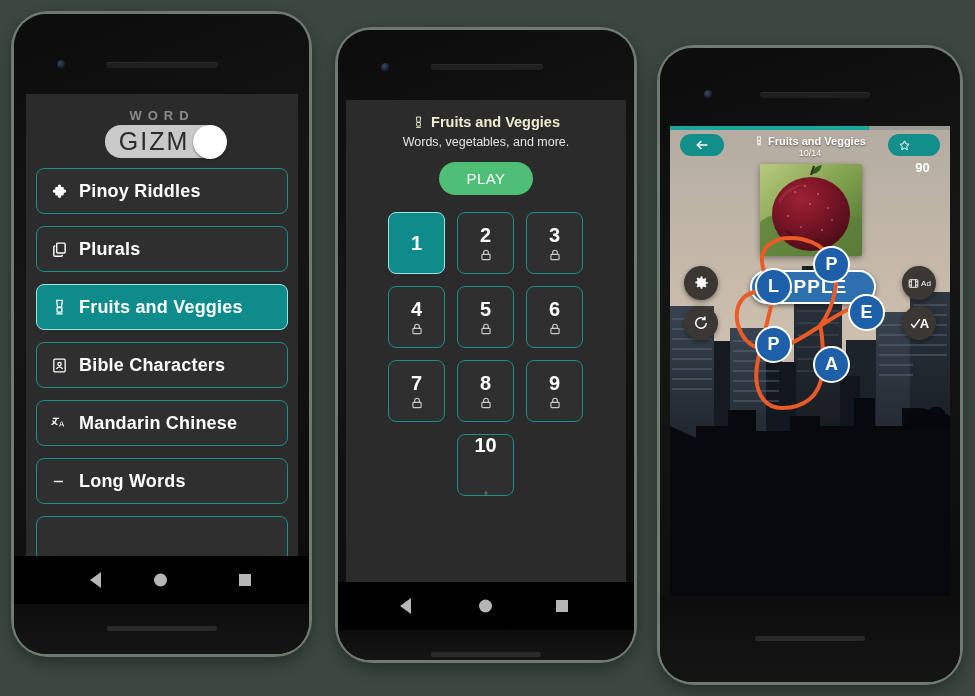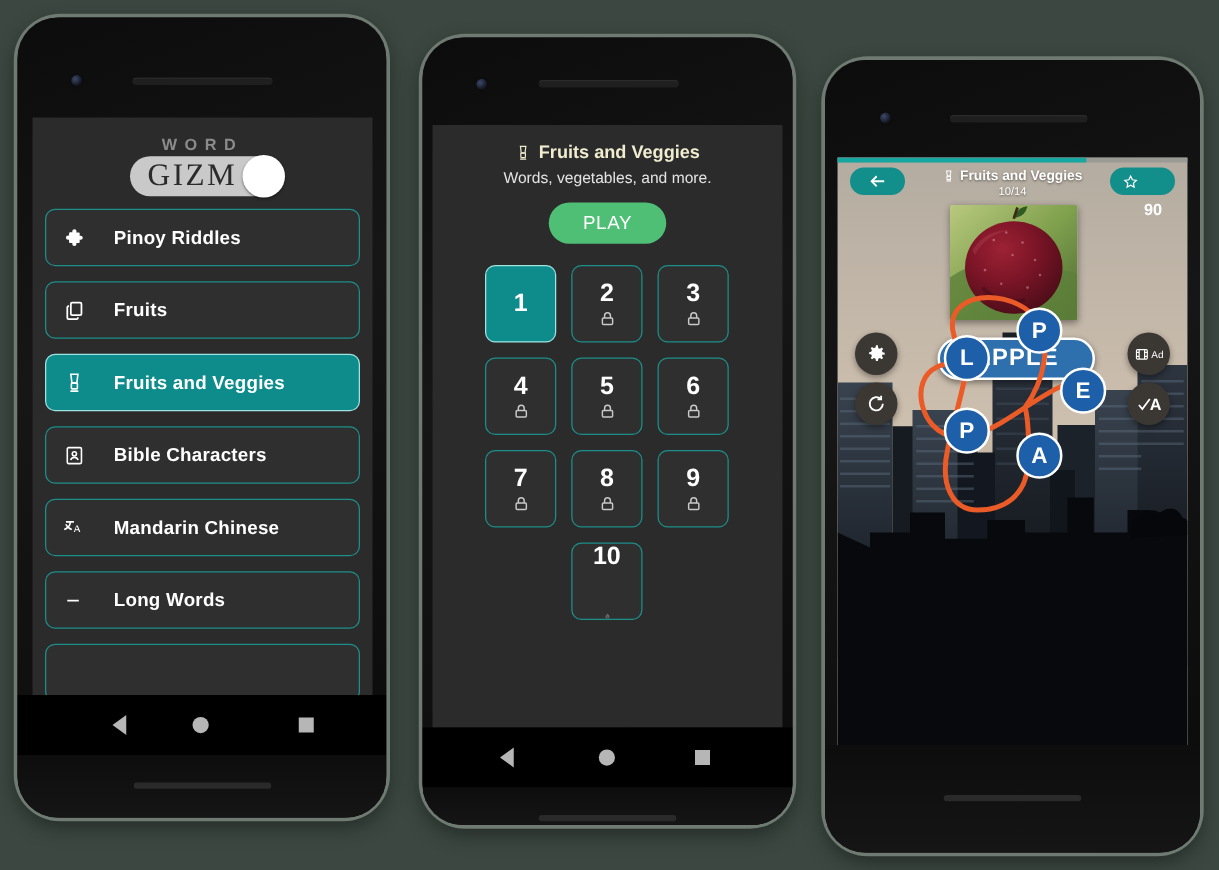--- a/index.html
+++ b/index.html
@@ -27,29 +27,29 @@
   .chin{position:absolute;left:0;right:0;background:linear-gradient(180deg,#0d0d0d,#151515);}
   .chinbar{position:absolute;left:50%;transform:translateX(-50%);height:5px;width:110px;border-radius:3px;background:#2a2a2a;}
   .screen{position:absolute;overflow:hidden;}
 
   
   .p1screen{background:#2b2b2b;}
   .logo{padding:14px 0 10px;text-align:center;position:relative;}
   .logo-word{font-size:13px;letter-spacing:6px;color:#8b8b8b;font-weight:700;}
   .logo-gizmo-wrap{position:relative;display:inline-block;margin-top:2px;}
   .logo-pill{display:inline-block;background:#c9c9c9;border-radius:16px;padding:2px 30px 2px 14px;}
-  .logo-gizmo{font-size:25px;letter-spacing:2px;color:#2b2b2b;font-weight:400;font-family:Liberation Serif, serif;}
+  .logo-gizmo{font-size:25px;letter-spacing:2px;color:#2b2b2b;font-weight:400;font-family:Liberation Sans, sans-serif;}
   .logo-o{position:absolute;right:-8px;top:50%;transform:translateY(-50%);
           width:34px;height:34px;border-radius:50%;background:#fff;box-shadow:0 1px 2px rgba(0,0,0,.5);}
   .cat-list{padding:0 10px;}
   .cat{display:flex;align-items:center;gap:11px;height:46px;margin-bottom:12px;
        border:1px solid #1d8f8a;border-radius:8px;background:#2f2f2f;padding:0 14px;box-sizing:border-box;}
   .cat.active{background:#0e8c8c;border-color:#9fe4e0;}
   .cat-ico{width:17px;height:17px;flex:0 0 17px;display:block;}
-  .cat-label{font-size:15px;font-weight:700;color:#fff;letter-spacing:.2px;white-space:nowrap;margin-left:12px;}
+  .cat-label{font-size:18px;font-weight:700;color:#fff;letter-spacing:.2px;white-space:nowrap;}
 
   
   .p2screen{background:#2b2b2b;text-align:center;}
   .lv-title{display:flex;align-items:center;justify-content:center;gap:6px;
             color:#efeccf;font-size:14.5px;font-weight:700;padding-top:14px;}
   .lv-sub{color:#e3e3e3;font-size:12.5px;margin-top:5px;}
   .play{display:inline-block;margin-top:13px;background:#4fbf76;color:#fff;font-size:15px;
         letter-spacing:.5px;border-radius:18px;padding:8px 27px;}
   .grid{margin:17px auto 0;width:196px;display:flex;flex-wrap:wrap;gap:12px;justify-content:flex-start;}
   .cell{width:57px;height:62px;border:1px solid #1d8f8a;border-radius:8px;background:#2f2f2f;
@@ -108,21 +108,21 @@
               <path d="M12 2a2.4 2.4 0 0 0-2.4 2.4c0 .4.1.8.3 1.1H7.2A1.2 1.2 0 0 0 6 6.7v2.7c-.3-.2-.7-.3-1.1-.3A2.4 2.4 0 0 0 2.5 11.5 2.4 2.4 0 0 0 4.9 13.9c.4 0 .8-.1 1.1-.3v2.7c0 .7.5 1.2 1.2 1.2h2.7c-.2.3-.3.7-.3 1.1A2.4 2.4 0 0 0 12 21a2.4 2.4 0 0 0 2.4-2.4c0-.4-.1-.8-.3-1.1h2.7c.7 0 1.2-.5 1.2-1.2v-2.7c.3.2.7.3 1.1.3a2.4 2.4 0 0 0 2.4-2.4A2.4 2.4 0 0 0 19.1 9.3c-.4 0-.8.1-1.1.3V6.9c0-.7-.5-1.2-1.2-1.2h-2.7c.2-.3.3-.7.3-1.1A2.4 2.4 0 0 0 12 2z"></path>
             </svg>
             <span class="cat-label">Pinoy Riddles</span>
           </div>
 
           <div class="cat">
             <svg class="cat-ico" viewBox="0 0 24 24" fill="none" stroke="#fff" stroke-width="2">
               <rect x="8" y="3" width="12" height="14" rx="1.5"></rect>
               <path d="M16 19.5v.5a1.5 1.5 0 0 1-1.5 1.5h-9A1.5 1.5 0 0 1 4 20V8.5A1.5 1.5 0 0 1 5.5 7H6"></path>
             </svg>
-            <span class="cat-label">Fruits</span>
+            <span class="cat-label">Plurals</span>
           </div>
 
           <div class="cat active">
             <svg class="cat-ico" viewBox="0 0 24 24" fill="none" stroke="#fff" stroke-width="1.8">
               <path d="M8 2h8l-1.2 9.5H9.2z"></path>
               <rect x="8.6" y="12" width="6.8" height="6.5" rx="1"></rect>
               <path d="M7.5 21h9"></path>
             </svg>
             <span class="cat-label">Fruits and Veggies</span>
           </div>

